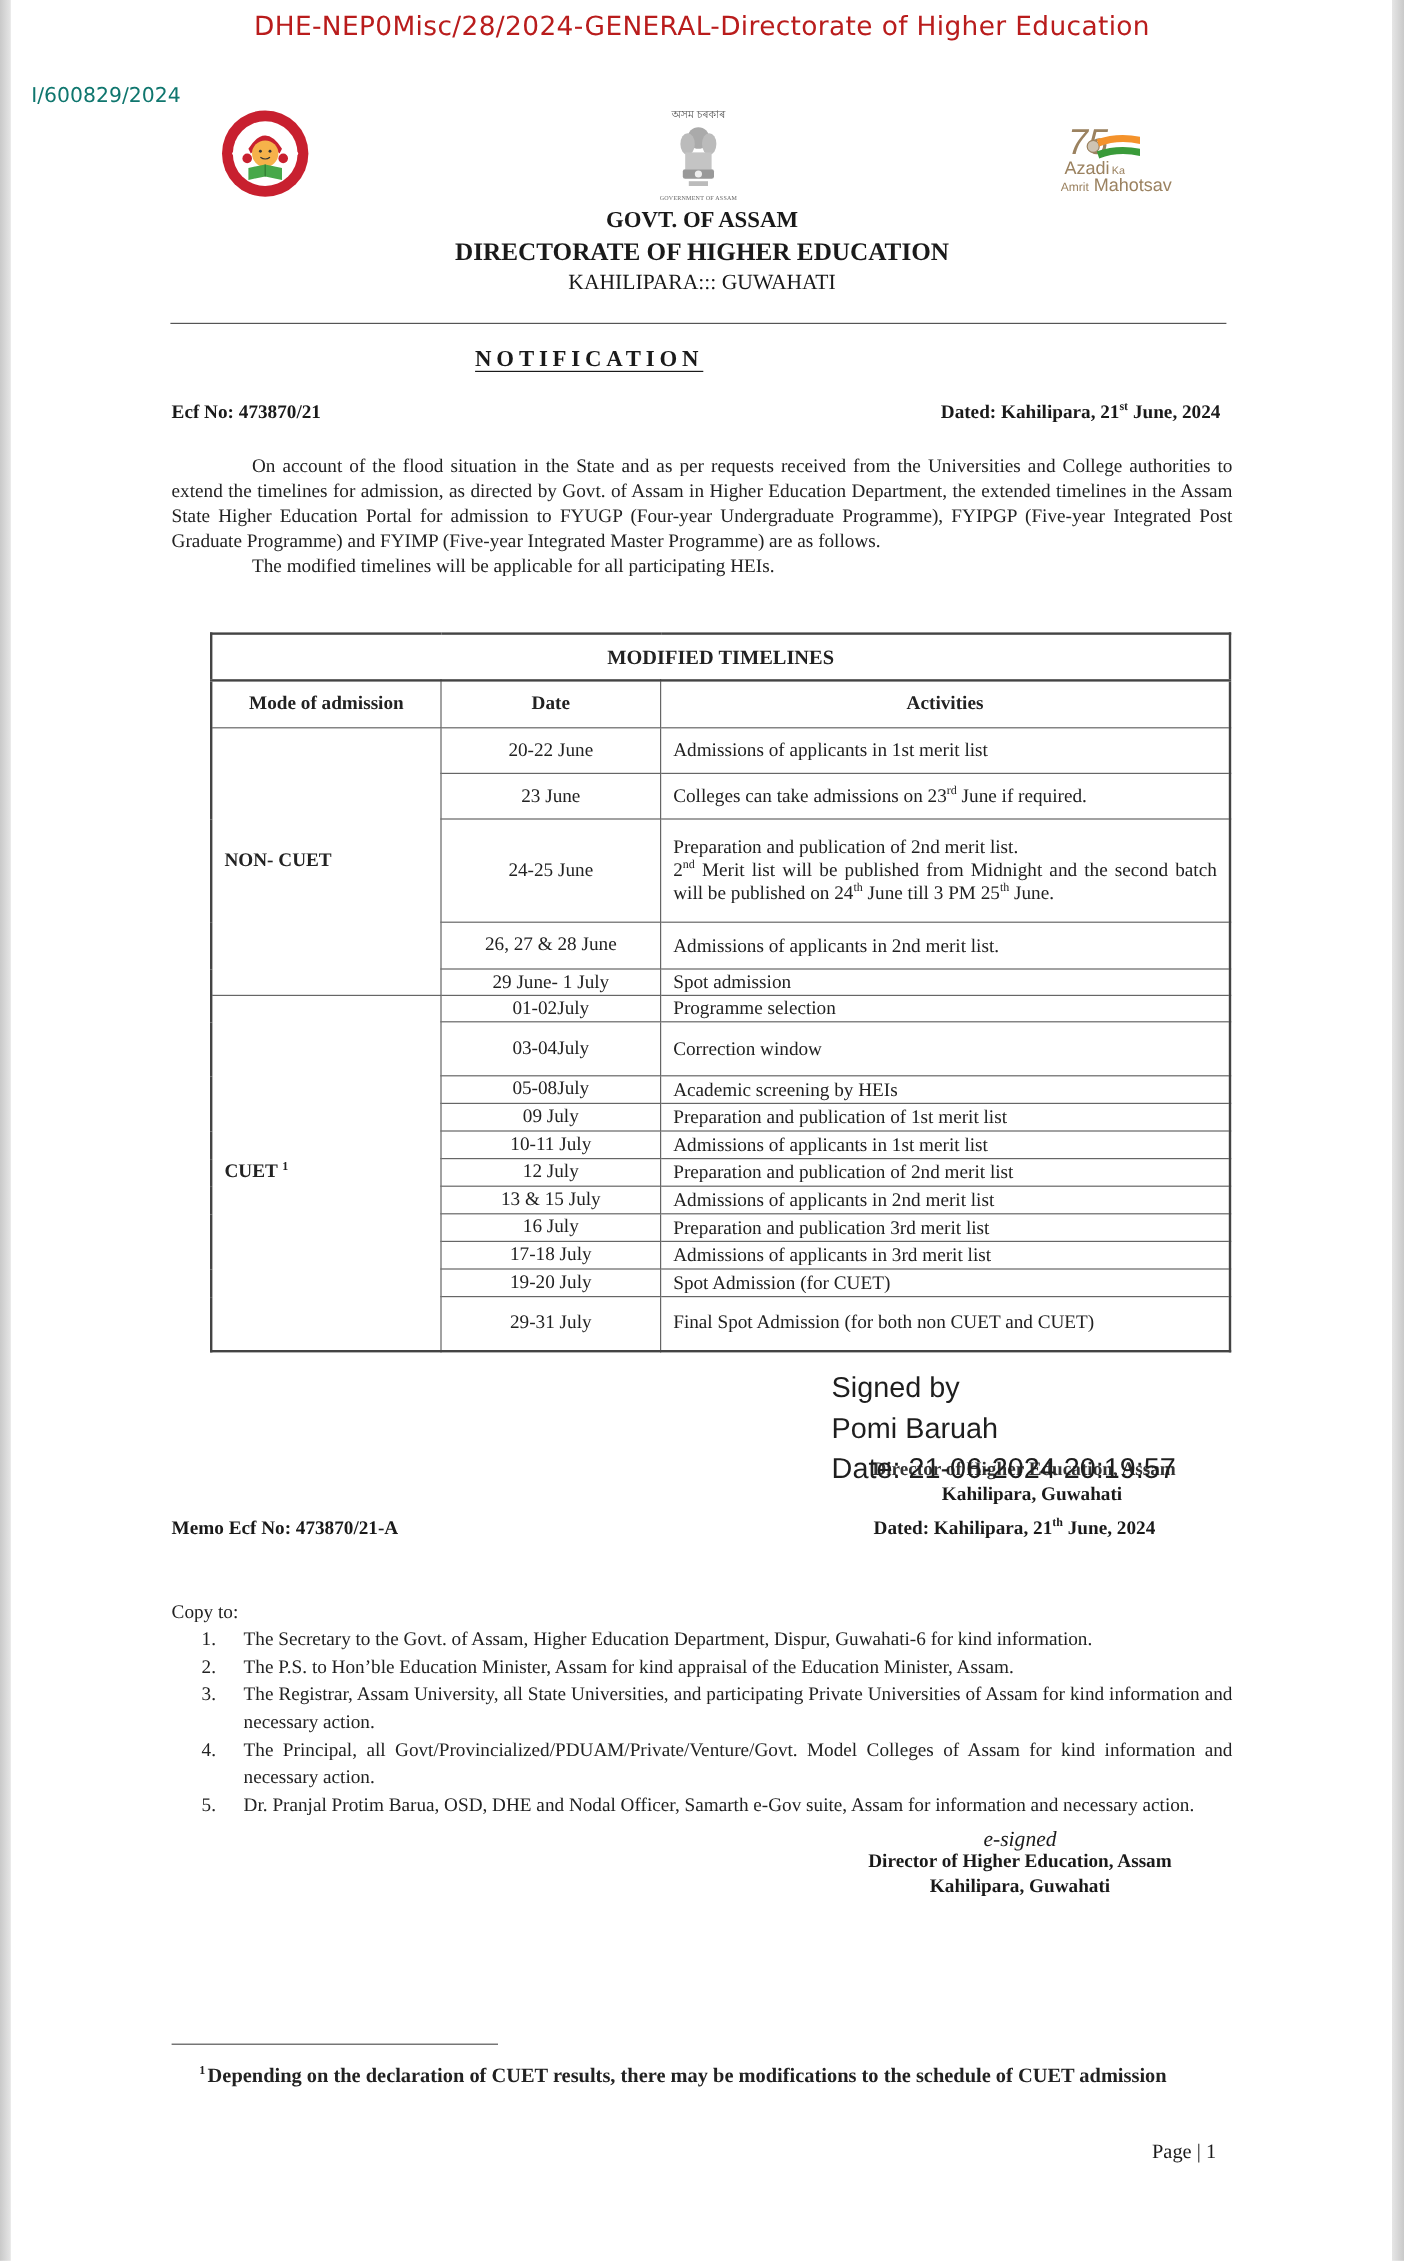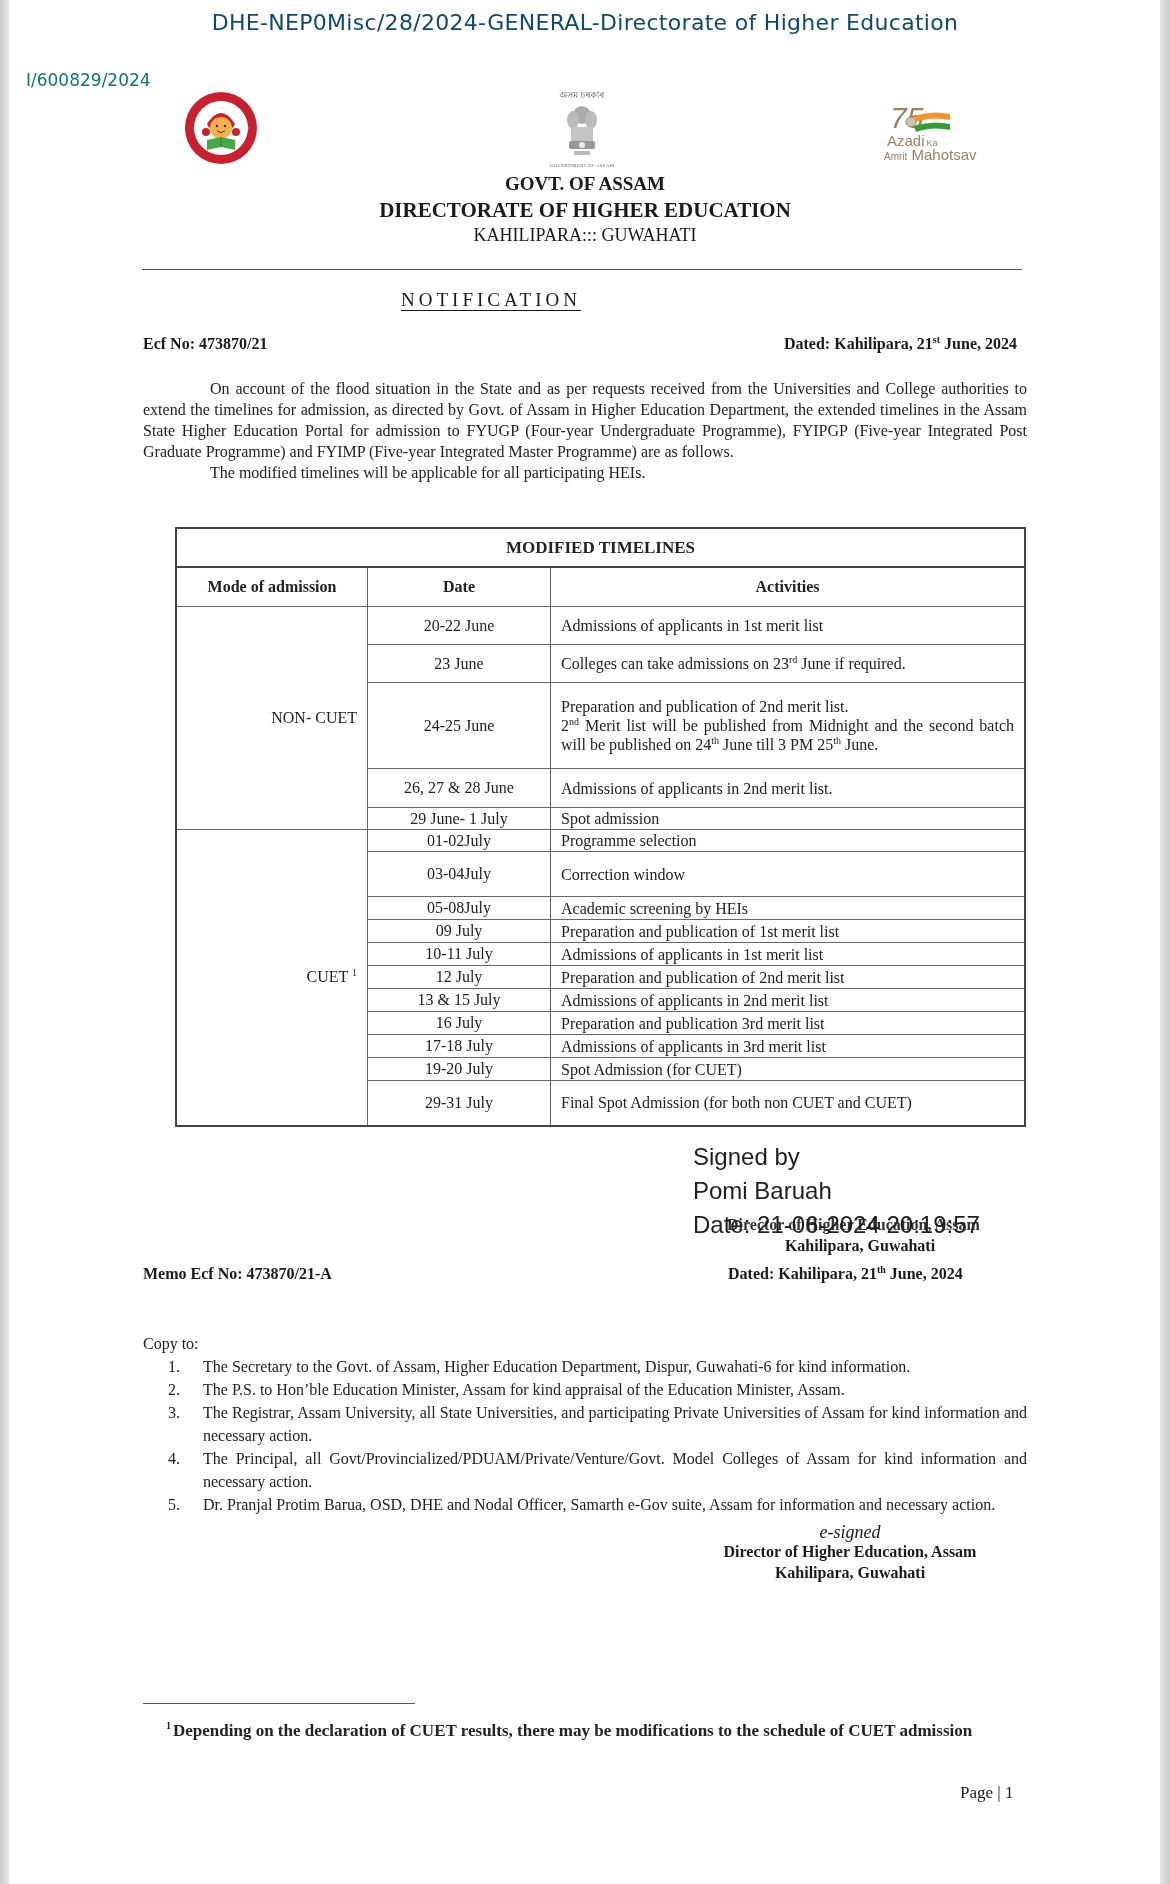--- a/index.html
+++ b/index.html
@@ -10,39 +10,39 @@
     color: #1a1a1a;
   }
   .edge-left { position: absolute; left: 0; top: 0; width: 9px; height: 1884px; background: linear-gradient(to right, #c9c9c9, #e6e6e6); }
   .edge-right { position: absolute; right: 0; top: 0; width: 10px; height: 1884px; background: linear-gradient(to left, #c9c9c9, #e6e6e6); }
   .abs { position: absolute; white-space: nowrap; }
   .sans { font-family: "DejaVu Sans", "Liberation Sans", sans-serif; }
   .arial { font-family: "Liberation Sans", "DejaVu Sans", sans-serif; }
   .center { text-align: center; }
   .bold { font-weight: bold; }
 
-  .top-title { left: 0; width: 1170px; top: 10px; font-size: 22px; text-align: center; letter-spacing: 0.3px; color: #0c4a6e; }
+  .top-title { left: 0; width: 1170px; top: 10px; font-size: 22px; text-align: center; letter-spacing: 0.3px; color: #b91c1c; }
   .file-no { left: 26px; top: 70px; font-size: 17px; color: #0f766e; }
 
   .hdr-line { position: absolute; left: 142px; top: 269px; width: 880px; height: 0; border-top: 1.5px solid #555; }
 
-  .notif { left: 0; width: 982px; top: 289px; font-size: 19px; font-weight: normal; text-align: center; letter-spacing: 4px; }
+  .notif { left: 0; width: 982px; top: 289px; font-size: 19px; font-weight: bold; text-align: center; letter-spacing: 4px; }
   .notif span { text-decoration: underline; text-underline-offset: 4px; }
 
   .para { position: absolute; left: 143px; width: 884px; top: 378px; font-size: 16px; line-height: 21px; text-align: justify; color: #222; }
   .para p { margin: 0; }
   .para .indent { text-indent: 67px; }
 
   table.tl { position: absolute; left: 175px; top: 527px; width: 851px; border-collapse: collapse; font-size: 16px; color: #222; }
   table.tl td, table.tl th { border: 1.5px solid #666; padding: 0 10px; }
   table.tl { border: 2.5px solid #444; }
   table.tl th { font-weight: bold; text-align: center; }
   table.tl .title-row th { height: 37px; font-size: 17px; border-bottom: 2px solid #444; }
   table.tl .col-row th { height: 38px; }
-  table.tl td.mode { text-align: right; font-weight: normal; width: 170px; }
+  table.tl td.mode { text-align: left; font-weight: bold; width: 170px; }
   table.tl td.date { text-align: center; width: 162px; }
   table.tl td.act { text-align: left; line-height: 19px; }
   table.tl td.act.just { text-align: justify; }
   sup { font-size: 10px; line-height: 0; vertical-align: super; }
 
   .signed { left: 693px; font-size: 24px; color: #1e1e1e; }
   .sig-overlay { left: 727px; top: 1216px; font-size: 16px; font-weight: bold; color: #333; }
 
   .copy-list { position: absolute; left: 143px; top: 1296px; width: 884px; font-size: 16px; color: #222; line-height: 23px; margin-top: 36px; }
   .copy-list .li { position: relative; padding-left: 60px; text-align: justify; }

